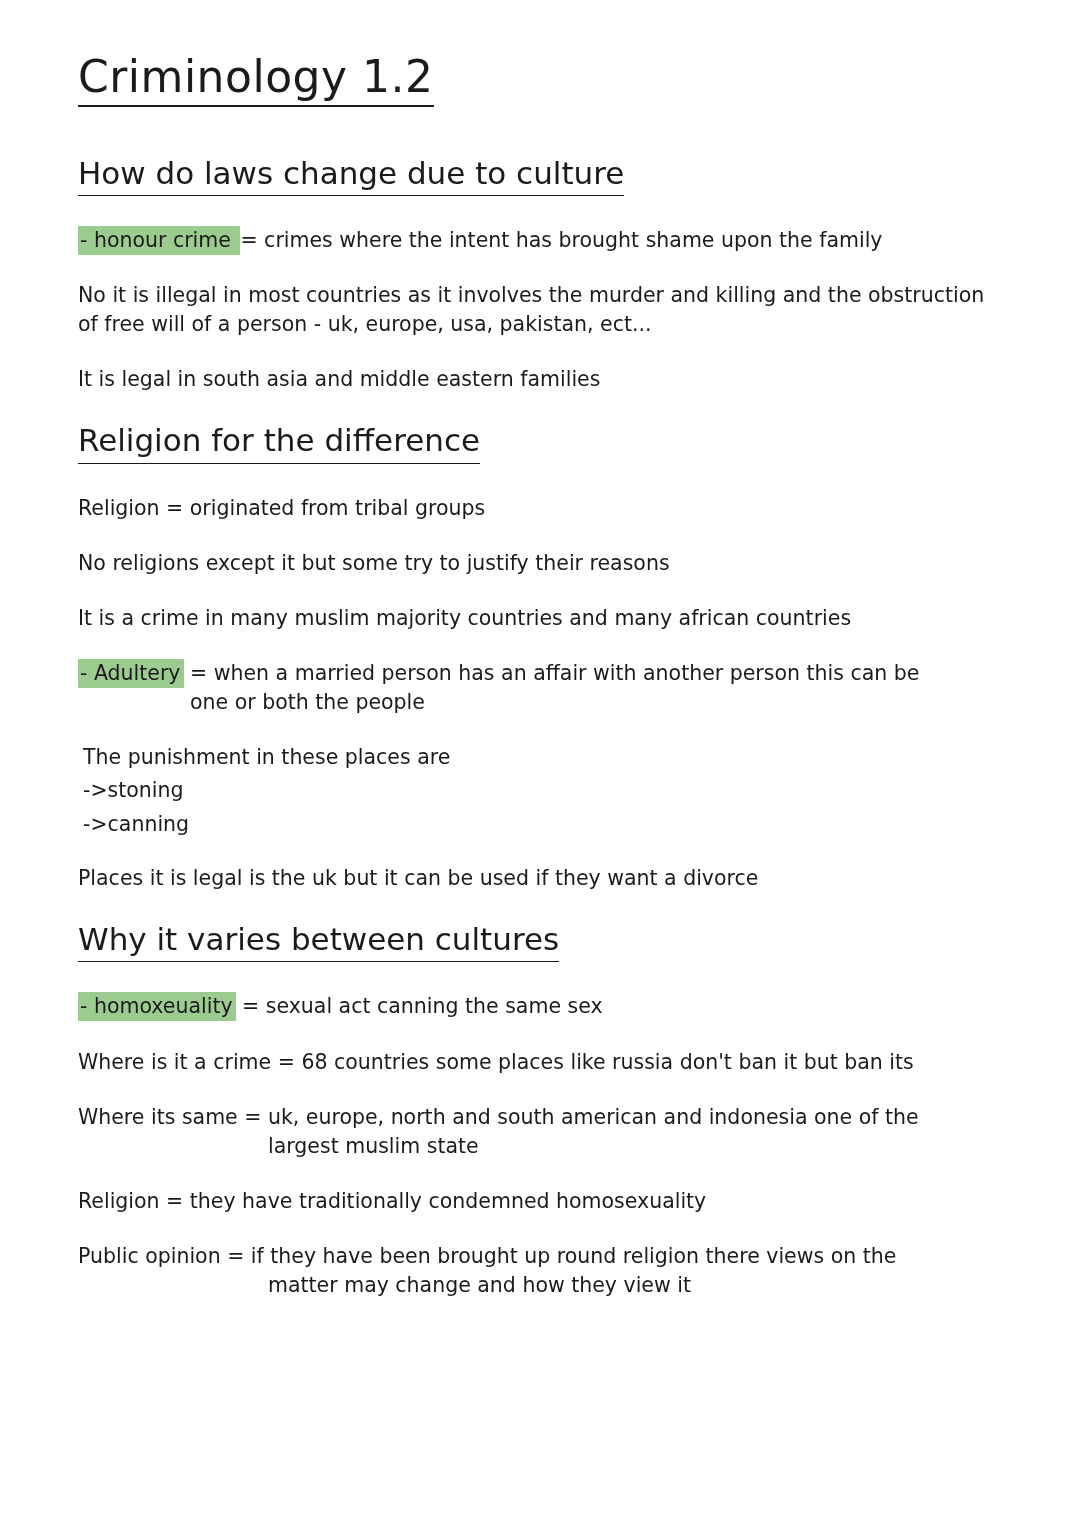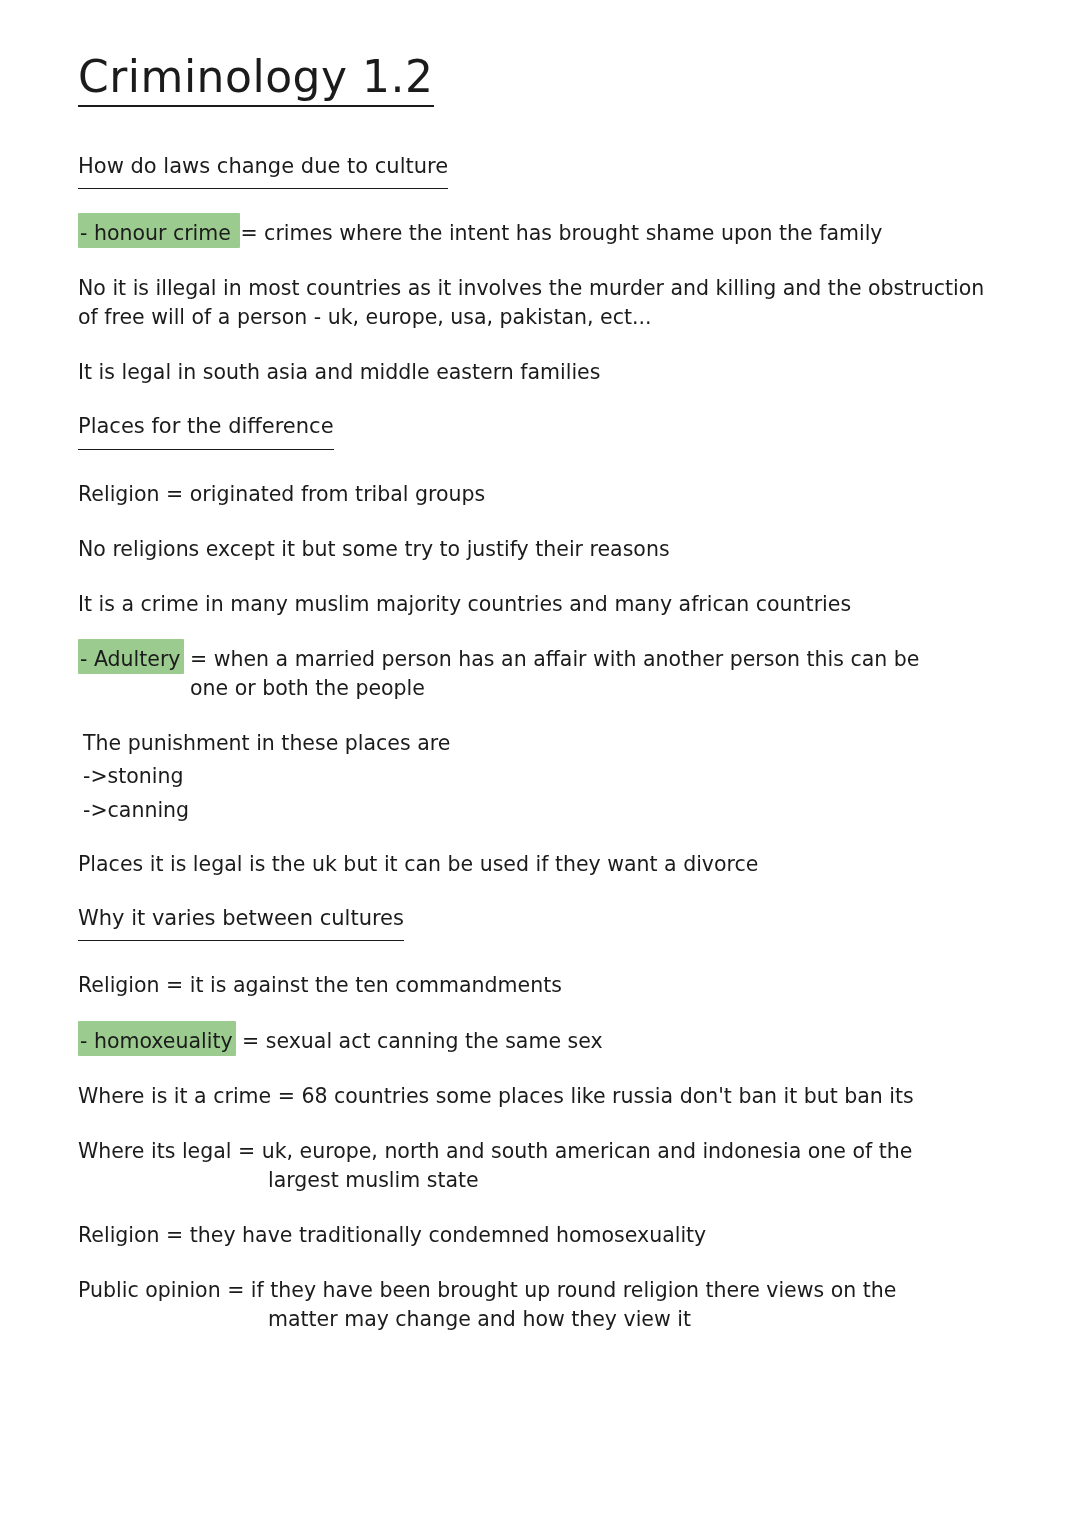--- a/index.html
+++ b/index.html
@@ -25,45 +25,45 @@
     font-size: 44px;
     font-weight: 400;
     letter-spacing: 0.5px;
     margin: 0 0 46px 0;
     display: inline-block;
     border-bottom: 2px solid #1b1b1b;
     padding-bottom: 2px;
     line-height: 1.15;
   }
   .heading {
-    font-size: 21px;
+    font-size: 31px;
     font-weight: 400;
     margin: 0 0 30px 0;
     display: inline-block;
     border-bottom: 1.6px solid #1b1b1b;
-    padding-bottom: 8px;
+    padding-bottom: 2px;
     line-height: 1.3;
   }
   .para {
     font-size: 20.5px;
     line-height: 1.42;
     margin: 0 0 26px 0;
     max-width: 930px;
   }
   .para .indent2 {
     display: block;
     padding-left: 112px;
   }
   .para .indent3 {
     display: block;
     padding-left: 190px;
   }
   .hl {
     background: #9ccb8f;
-    padding: 8px 3px 3px 2px;
+    padding: 2px 3px 3px 2px;
     border-radius: 1px;
   }
   .list-lines {
     font-size: 20.5px;
     line-height: 1.38;
     margin: 0 0 26px 0;
   }
   .list-lines div {
     margin: 5px;
   }
@@ -92,21 +92,21 @@
     </p>
 
     <p class="para">No it is illegal in most countries as it involves the murder and killing and the obstruction of free will of a person - uk, europe, usa, pakistan, ect...</p>
 
     <p class="para">It is legal in south asia and middle eastern families</p>
   </div>
 
   
   <div class="section">
     <div class="heading-wrap">
-      <h2 class="heading">Places for the difference</h2>
+      <h2 class="heading">Religion for the difference</h2>
     </div>
 
     <p class="para">Religion = originated from tribal groups</p>
 
     <p class="para">No religions except it but some try to justify their reasons</p>
 
     <p class="para">It is a crime in many muslim majority countries and many african countries</p>
 
     <p class="para">
       <span class="hl">- Adultery</span><span> = when a married person has an affair with another person this can be</span>
@@ -121,32 +121,31 @@
 
     <p class="para">Places it is legal is the uk but it can be used if they want a divorce</p>
   </div>
 
   
   <div class="section">
     <div class="heading-wrap">
       <h2 class="heading">Why it varies between cultures</h2>
     </div>
 
-    <p class="para">Religion = it is against the ten commandments</p>
 
     <p class="para">
       <span class="hl">- homoxeuality</span><span> = sexual act canning the same sex</span>
     </p>
 
     <p class="para">
       <span>Where is it a crime = 68 countries some places like russia don't ban it but ban its</span>
     </p>
 
     <p class="para">
-      <span>Where its legal = uk, europe, north and south american and indonesia one of the</span>
+      <span>Where its same = uk, europe, north and south american and indonesia one of the</span>
       <span class="indent3">largest muslim state</span>
     </p>
   </div>
 
   
   <div class="section">
 
     <p class="para">Religion = they have traditionally condemned homosexuality</p>
 
     <p class="para">

